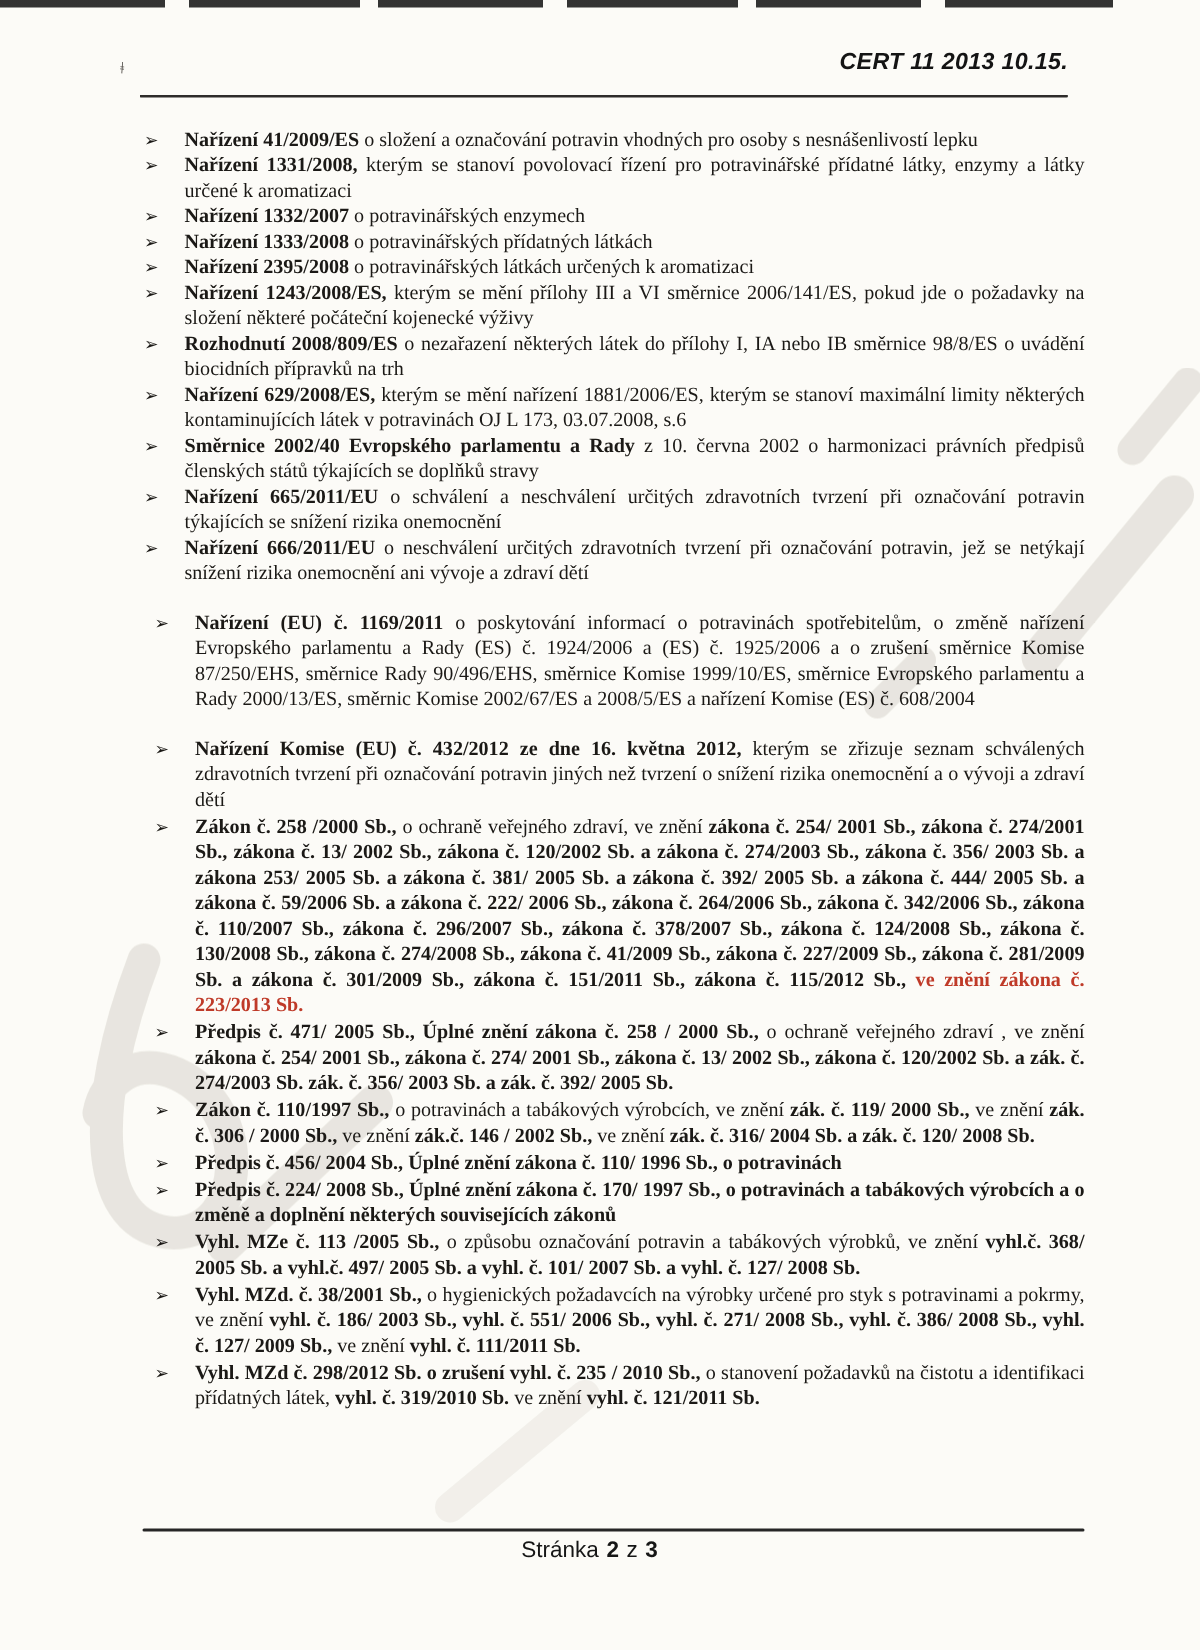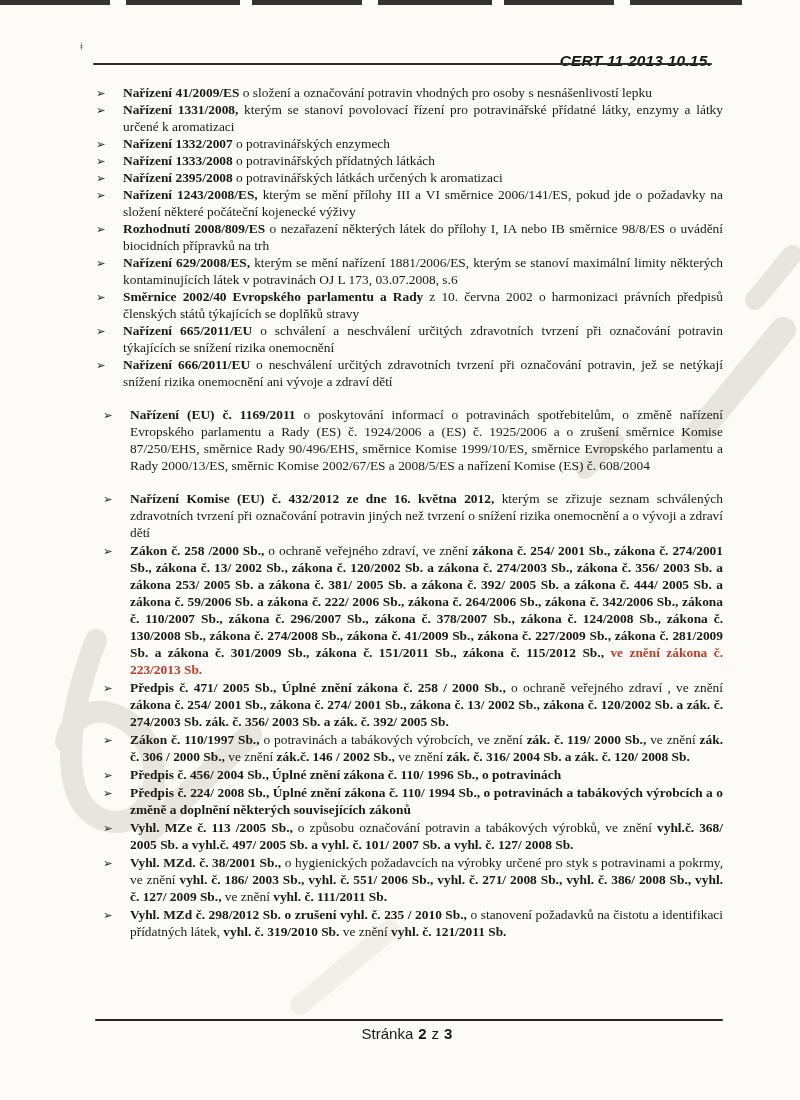--- a/index.html
+++ b/index.html
@@ -14,21 +14,21 @@
     background:repeating-linear-gradient(90deg,#181818 0 110px,rgba(0,0,0,0) 110px 126px,#181818 126px 240px,rgba(0,0,0,0) 240px 252px);
     opacity:.88;
   }
   .corner-mark{
     position:absolute;left:80px;top:40px;font-size:11px;color:#4a4642;
     transform:rotate(4deg);
   }
   .watermark{position:absolute;left:0;top:0;pointer-events:none;}
   
   .doc-code{
-    position:absolute;top:52px;right:88px;
+    position:absolute;top:33px;right:88px;
     font-family:"Liberation Sans", sans-serif;font-weight:bold;font-style:italic;
     font-size:15.5px;letter-spacing:.2px;color:#141414;
   }
   .header-rule{
     position:absolute;left:93px;top:63px;width:619px;height:2px;background:#2e2c2a;border-radius:1px;
   }
   
   .content{
     position:absolute;left:96px;top:84px;width:627px;
   }
@@ -44,21 +44,21 @@
   .itext{
     flex:1;text-align:justify;font-size:13.4px;line-height:17px;
   }
   .b{font-weight:bold;font-family:Liberation Serif, serif;}
   .red{color:#bf3a28;font-weight:bold;}
   
   .footer-rule{
     position:absolute;left:95px;top:1019px;width:628px;height:2px;background:#262626;border-radius:1px;
   }
   .page-num{
-    position:absolute;left:93px;top:1025px;width:628px;
+    position:absolute;left:79px;top:1025px;width:628px;
     display:flex;justify-content:center;gap:5px;
     font-family:"Liberation Sans", sans-serif;font-size:15px;color:#161616;
   }
   .page-num .bold{font-weight:bold;}
 </style>
 </head>
 <body>
 
 <div class="page">
 
@@ -149,21 +149,21 @@
         <div class="item">
           <span class="bullet">➢</span>
           <span class="itext"><span class="b">Zákon č. 110/1997 Sb.,</span><span> o potravinách a tabákových výrobcích, ve znění </span><span class="b">zák. č. 119/ 2000 Sb.,</span><span> ve znění </span><span class="b">zák. č. 306 / 2000 Sb.,</span><span> ve znění </span><span class="b">zák.č. 146 / 2002 Sb.,</span><span> ve znění </span><span class="b">zák. č. 316/ 2004 Sb. a zák. č. 120/ 2008 Sb.</span></span>
         </div>
         <div class="item">
           <span class="bullet">➢</span>
           <span class="itext"><span class="b">Předpis č. 456/ 2004 Sb., Úplné znění zákona č. 110/ 1996 Sb., o potravinách</span></span>
         </div>
         <div class="item">
           <span class="bullet">➢</span>
-          <span class="itext"><span class="b">Předpis č. 224/ 2008 Sb., Úplné znění zákona č. 110/ 1994 Sb., o potravinách a tabákových výrobcích a o změně a doplnění některých souvisejících zákonů</span></span>
+          <span class="itext"><span class="b">Předpis č. 224/ 2008 Sb., Úplné znění zákona č. 170/ 1997 Sb., o potravinách a tabákových výrobcích a o změně a doplnění některých souvisejících zákonů</span></span>
         </div>
         <div class="item">
           <span class="bullet">➢</span>
           <span class="itext"><span class="b">Vyhl. MZe č. 113 /2005 Sb.,</span><span> o způsobu označování potravin a tabákových výrobků, ve znění </span><span class="b">vyhl.č. 368/ 2005 Sb. a vyhl.č. 497/ 2005 Sb. a vyhl. č. 101/ 2007 Sb. a vyhl. č. 127/ 2008 Sb.</span></span>
         </div>
         <div class="item">
           <span class="bullet">➢</span>
           <span class="itext"><span class="b">Vyhl. MZd. č. 38/2001 Sb.,</span><span> o hygienických požadavcích na výrobky určené pro styk s potravinami a pokrmy, ve znění </span><span class="b">vyhl. č. 186/ 2003 Sb., vyhl. č. 551/ 2006 Sb., vyhl. č. 271/ 2008 Sb., vyhl. č. 386/ 2008 Sb., vyhl. č. 127/ 2009 Sb.,</span><span> ve znění </span><span class="b">vyhl. č. 111/2011 Sb.</span></span>
         </div>
         <div class="item">

